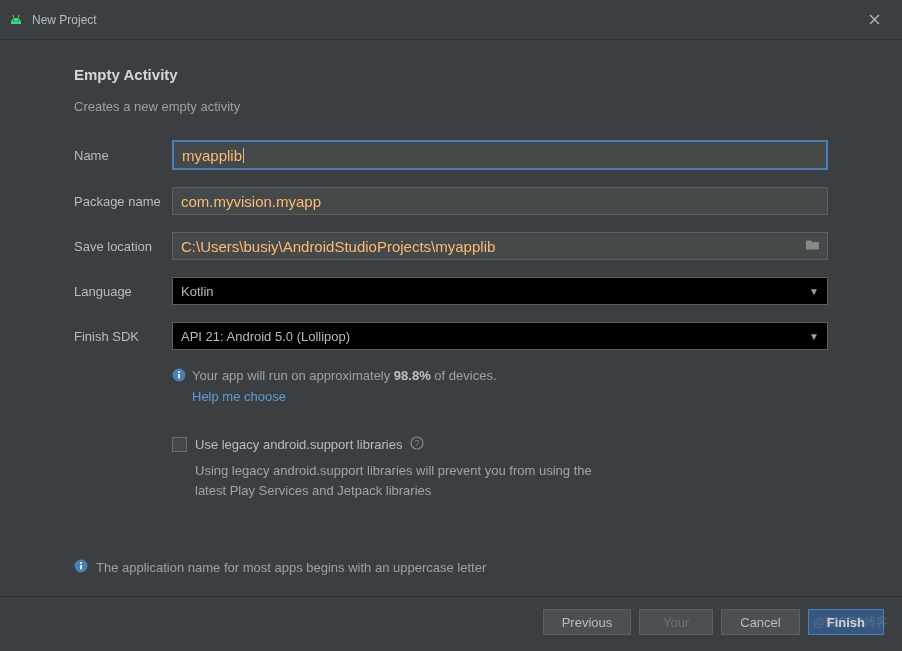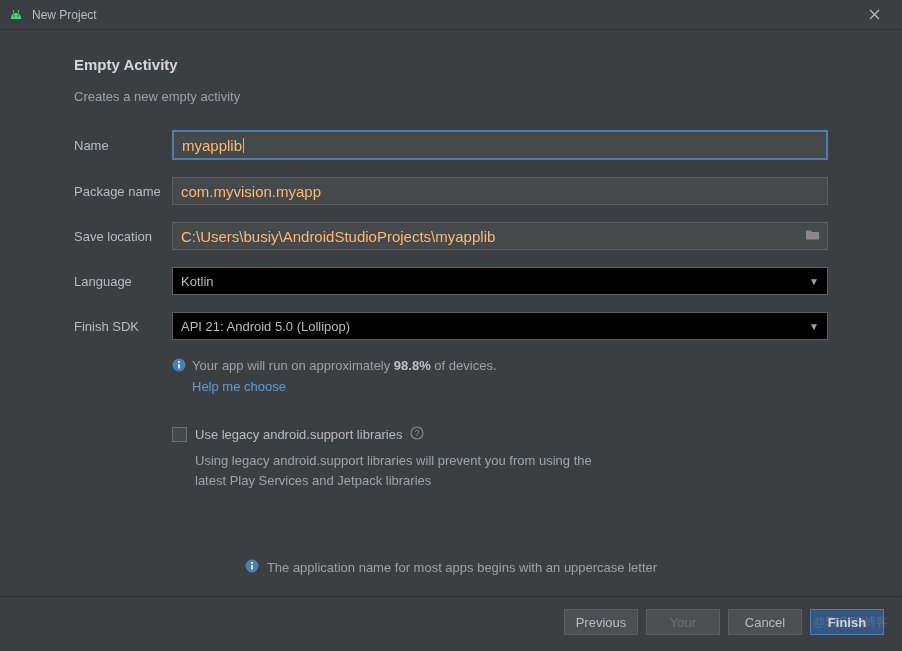--- a/index.html
+++ b/index.html
@@ -10,21 +10,21 @@
     }
     body {
       background: #3c3f41;
       color: #bbbbbb;
       width: 902px;
       height: 651px;
       overflow: hidden;
       font-size: 13px;
     }
     .titlebar {
-      height: 30px;
+      height: 40px;
       background: #3c3f41;
       display: flex;
       align-items: center;
       padding: 12px 8px;
       border-bottom: 1px solid #323232;
     }
     .titlebar-icon {
       width: 16px;
       height: 16px;
       margin-right: 8px;
@@ -182,36 +182,35 @@
       bottom: 0;
       left: 0;
       right: 0;
     }
     .warning-row {
       display: flex;
       align-items: center;
       gap: 8px;
       padding: 0 74px;
       margin-bottom: 20px;
-      justify-content: center;
     }
     .warning-text {
       color: #a0a0a0;
       font-size: 13px;
     }
     .button-bar {
       display: flex;
       justify-content: flex-end;
       gap: 8px;
       padding: 12px 18px 16px 18px;
       border-top: 1px solid #323232;
     }
     .btn {
       height: 26px;
-      padding: 0 4px;
+      padding: 0 18px;
       background: #4c5052;
       border: 1px solid #5e6060;
       color: #bbbbbb;
       font-size: 13px;
       cursor: pointer;
       display: flex;
       align-items: center;
       justify-content: center;
       min-width: 74px;
     }

